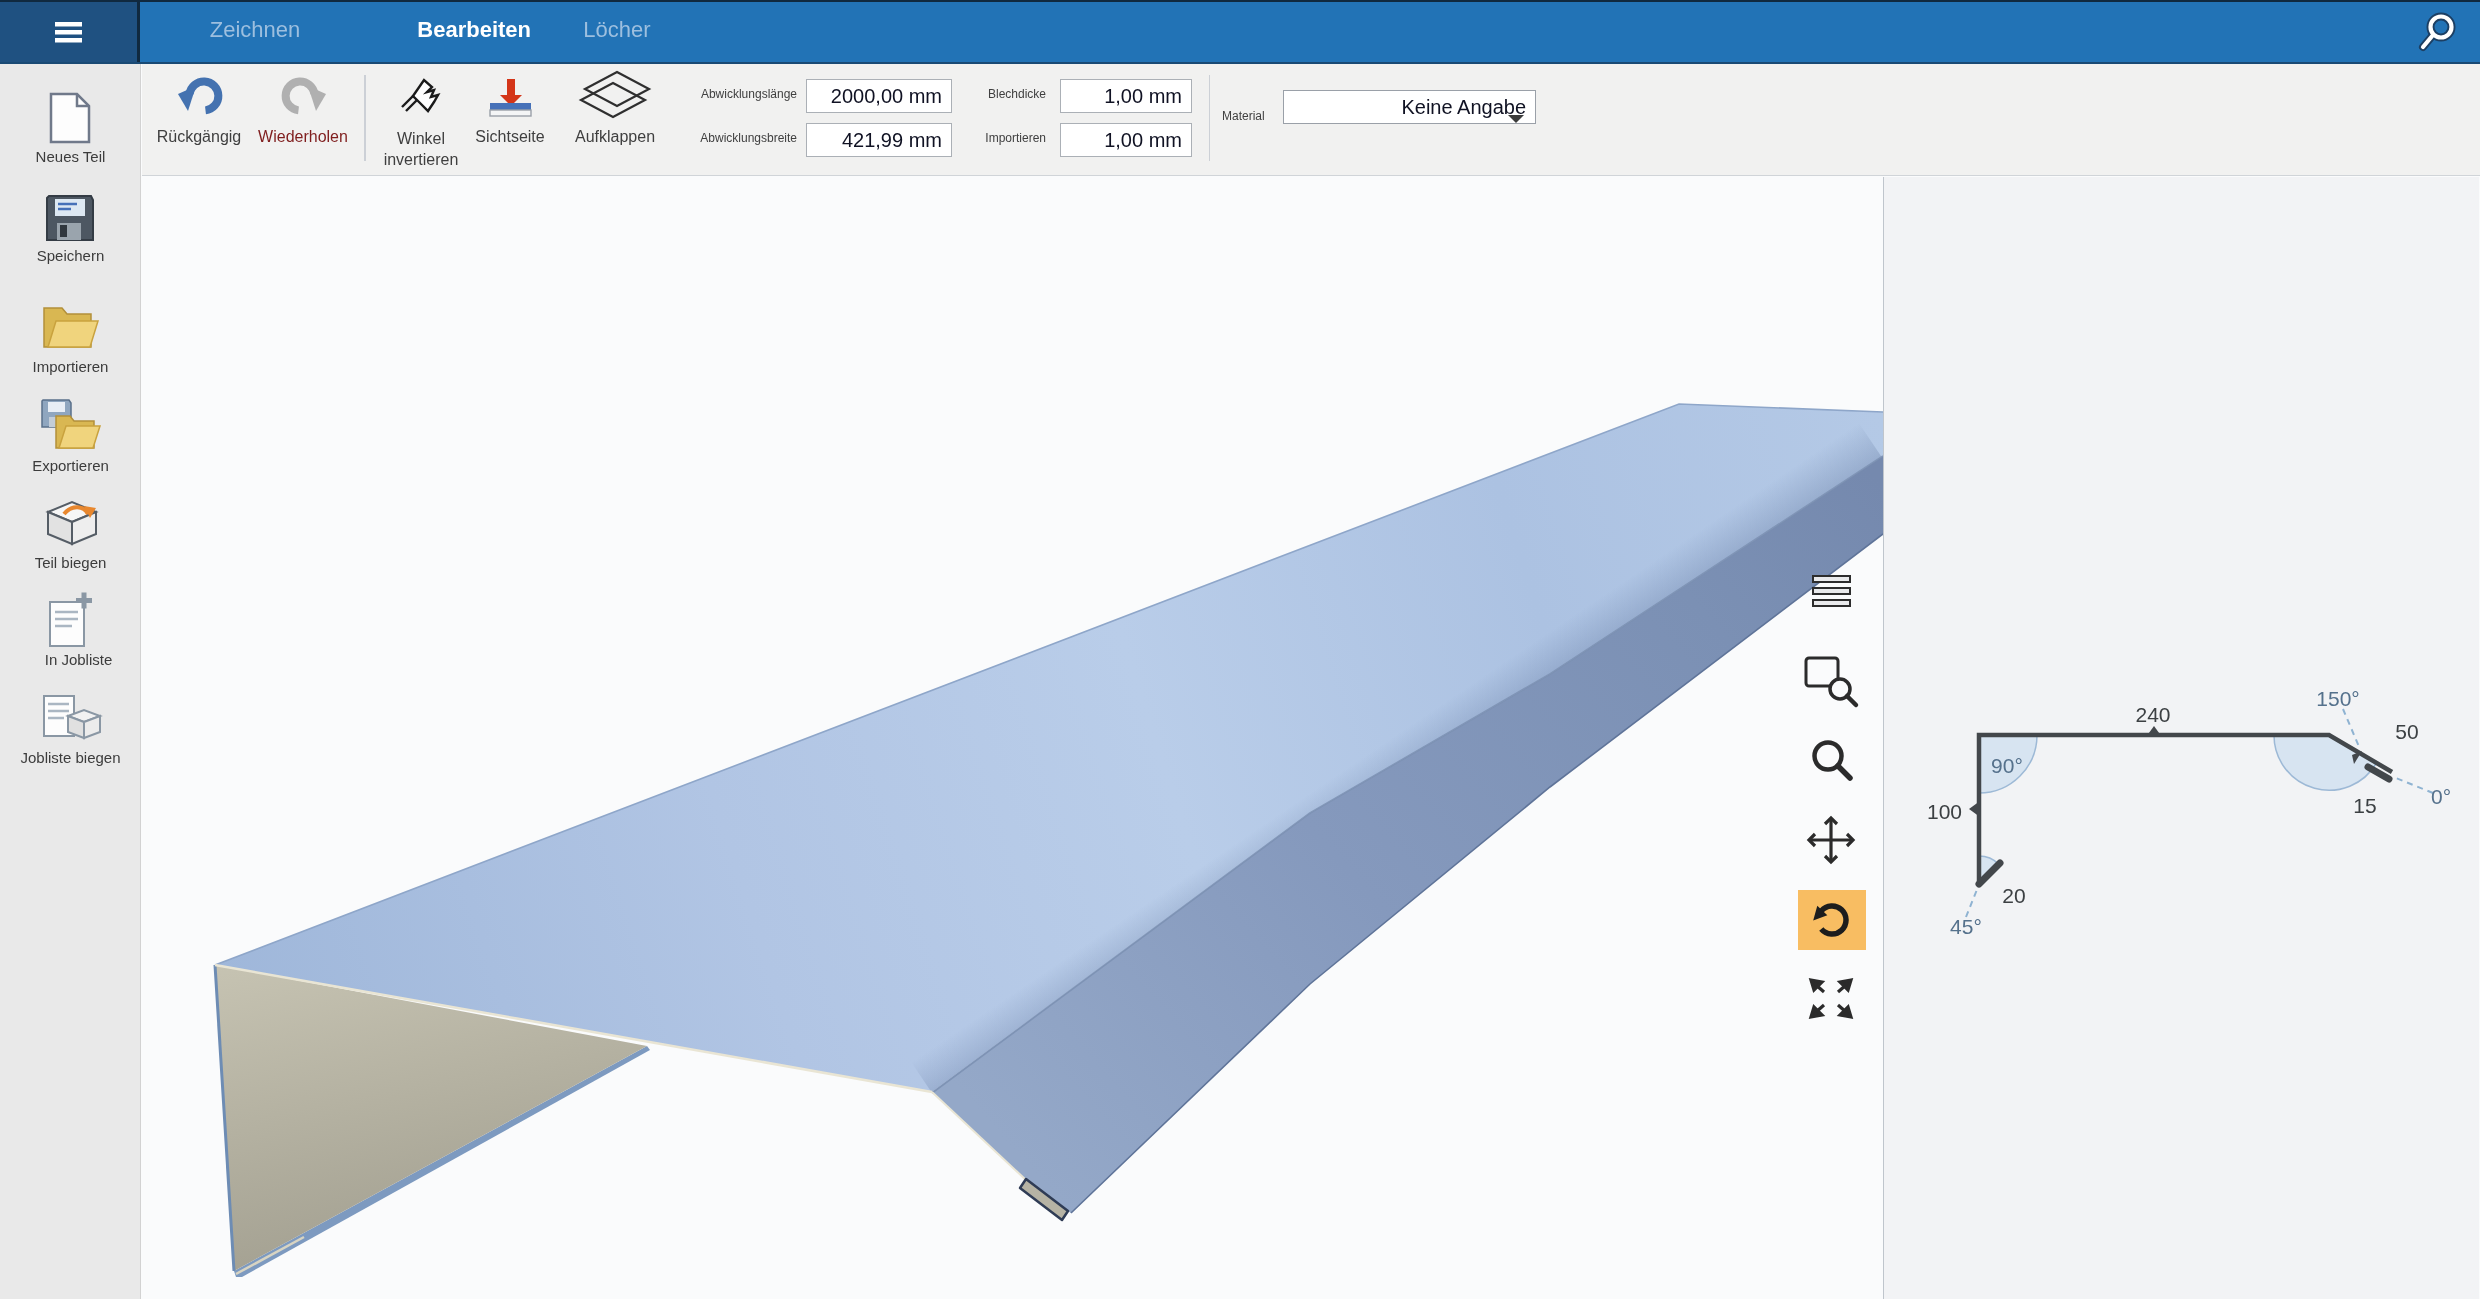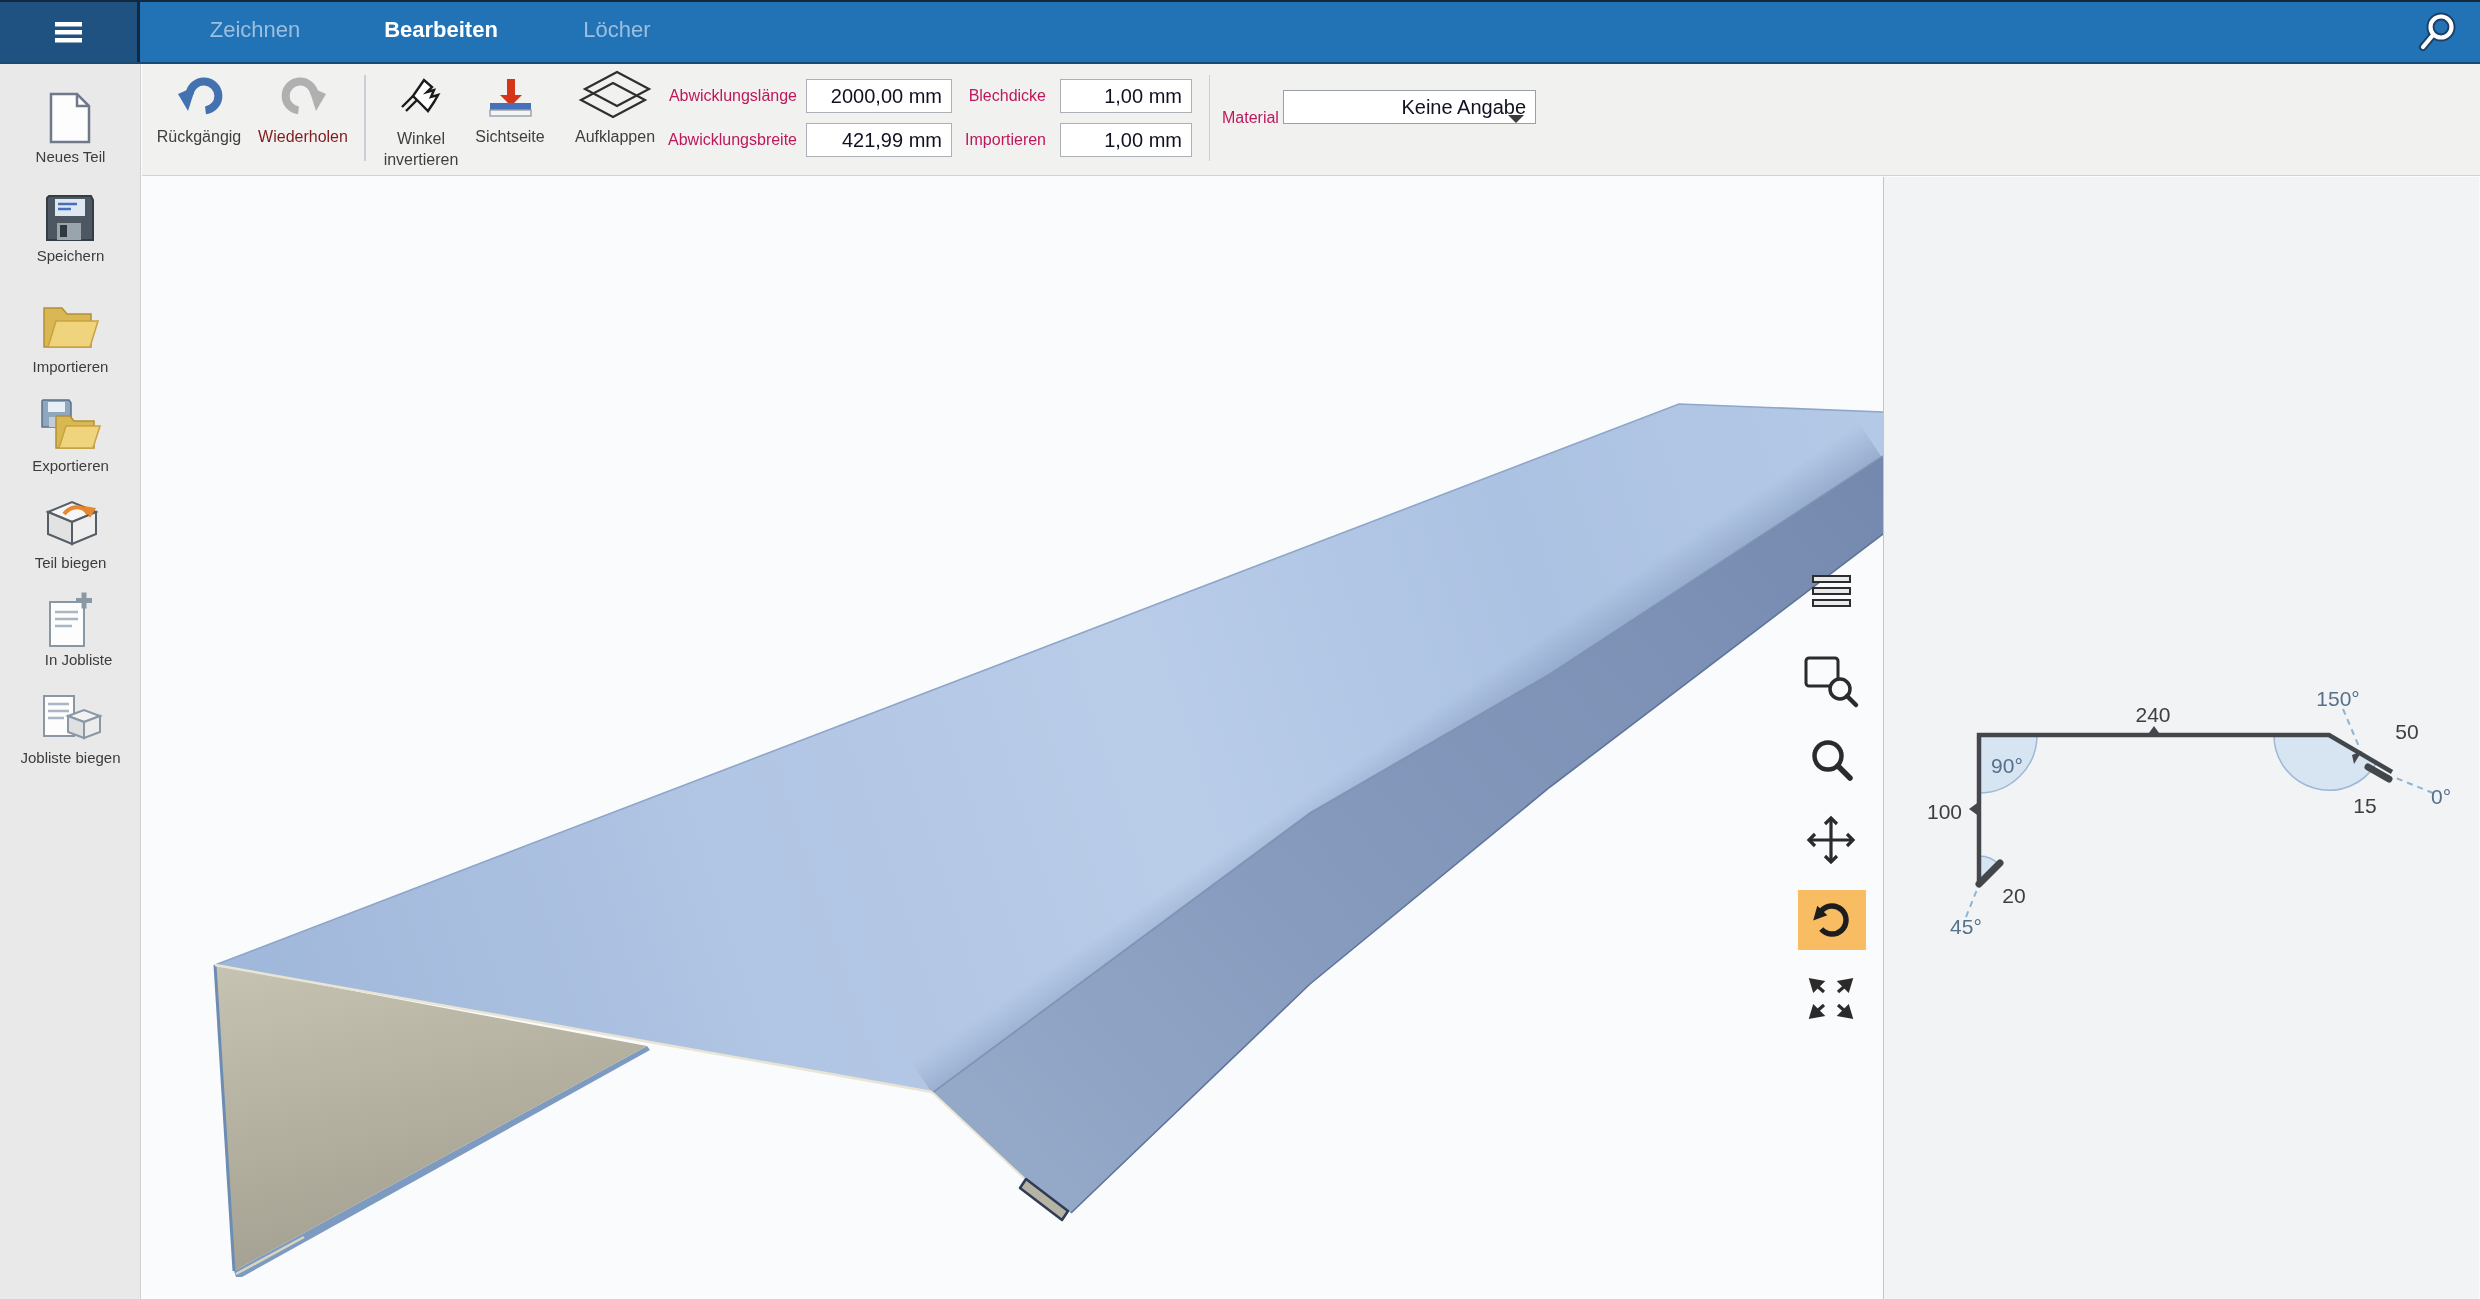--- a/index.html
+++ b/index.html
@@ -3,27 +3,27 @@
 <meta charset="utf-8">
 <style>
   * { margin:0; padding:0; box-sizing:border-box; }
   html,body { width:2480px; height:1299px; overflow:hidden; font-family:"Liberation Sans", sans-serif; }
   body { position:relative; background:#fafbfc; }
   .abs { position:absolute; }
   
   #header { left:0; top:0; width:2480px; height:64px; background:#2273b6; border-top:2px solid #10293f; border-bottom:2px solid #1a4a74; }
   #menubox { left:0; top:2px; width:140px; height:60px; background:#1f5181; border-right:3px solid #10293f; }
   .tab { top:0; height:60px; line-height:60px; font-size:22px; color:#9dbfdf; text-align:center; }
-  .tab.active { color:#ffffff; font-weight:bold; }
+  .tab.active { color:#ffffff; font-weight:bold;text-align:right; }
   
   #toolbar { left:142px; top:64px; width:2338px; height:112px; background:#f1f1f0; border-bottom:1px solid #d0d4d8; }
   #sidebar { left:0; top:64px; width:141px; height:1235px; background:#e9e9e9; border-right:1px solid #d2d2d2; }
   .tblabel { position:absolute; font-size:16px; color:#3f3f3f; text-align:center; white-space:nowrap; transform:translateX(-50%); }
   .tblabel.dis { color:#7f1d1d; }
-  .fieldlabel { position:absolute; font-size:16px; color:#be185d; text-align:right; }
+  .fieldlabel { position:absolute; font-size:12px; color:#404040; text-align:right; }
   .field { position:absolute; height:34px; background:#ffffff; border:1px solid #abb0b6; font-size:20px; color:#101223; text-align:right; line-height:32px; padding-right:9px; }
   .vsep { position:absolute; width:1px; background:#ccd0d6; }
   .sblabel { position:absolute; width:141px; font-size:15px; color:#3c3c3c; text-align:center; }
   
   #canvas { left:142px; top:177px; width:1741px; height:1122px; background:#fafbfc; }
   #rpanel { left:1884px; top:177px; width:596px; height:1122px; background:#f2f3f5; border-left:1px solid #bfc5cc; margin-left:-1px; }
 </style>
 </head>
 <body>
 <div class="abs" id="header"></div>

